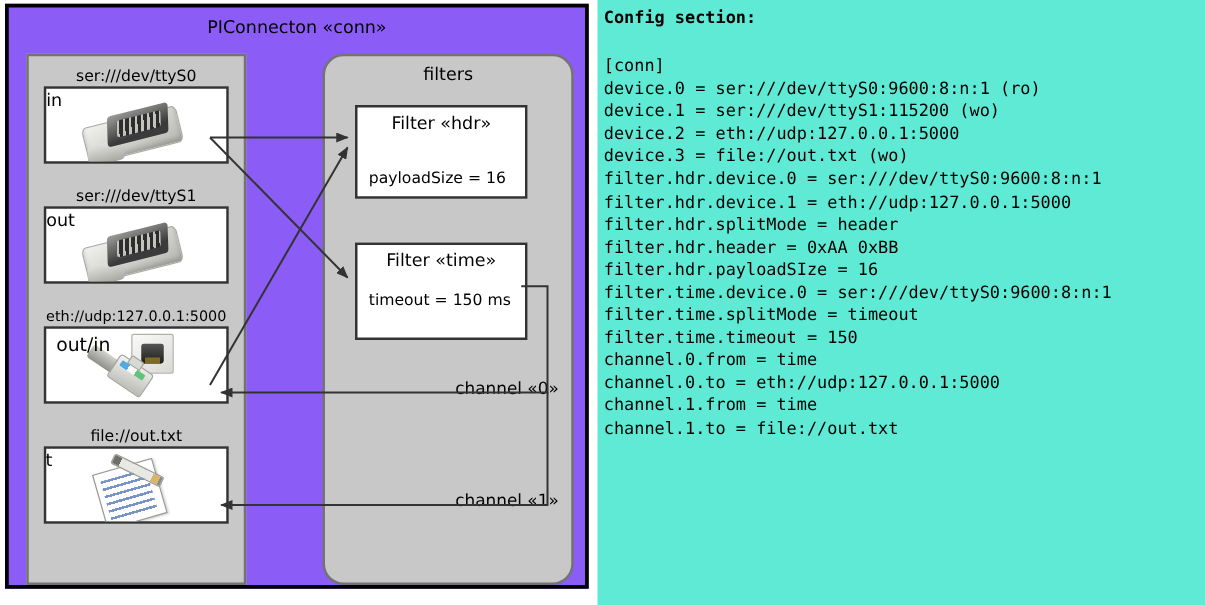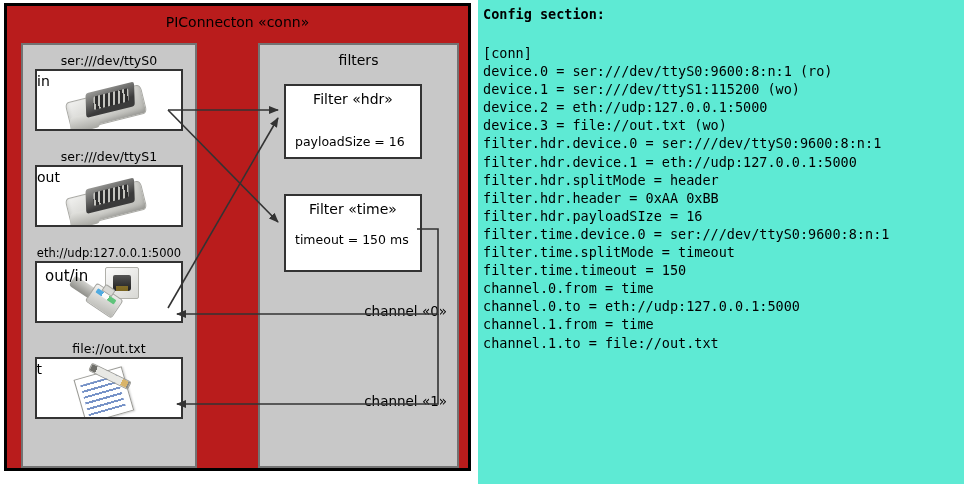--- a/index.html
+++ b/index.html
@@ -15,37 +15,37 @@
   }
 
   
   #diagram {
     position: absolute; left: 0; top: 0;
     width: 478px; height: 484px;
   }
   .outer-box {
     position: absolute;
     left: 4px; top: 3px; width: 467px; height: 468px;
-    background: #b91c1c;
+    background: #8b5cf6;
     border: 3px solid #000000;
   }
   .outer-title {
     position: absolute;
     left: 0; top: 8px; width: 100%;
     text-align: center;
     font-size: 14px; color: #000;
   }
 
   .panel {
     position: absolute;
     background: #c8c8c8;
     border: 2px solid #737373;
   }
   .panel-left  { left: 14px;  top: 37px;  width: 176px; height: 425px; }
-  .panel-right { left: 251px; top: 37px;  width: 201px; height: 425px; }
+  .panel-right { left: 251px; top: 37px;  width: 201px; height: 425px; border-radius: 17px; }
   .panel-title {
     position: absolute; left: 0; top: 7px; width: 100%;
     text-align: center; font-size: 14px; color: #000;
   }
 
   
   .dev-group { position: absolute; left: 12px; width: 148px; }
   .dev-label {
     font-size: 12.5px; color: #000; text-align: center;
     white-space: nowrap; line-height: 16px;

